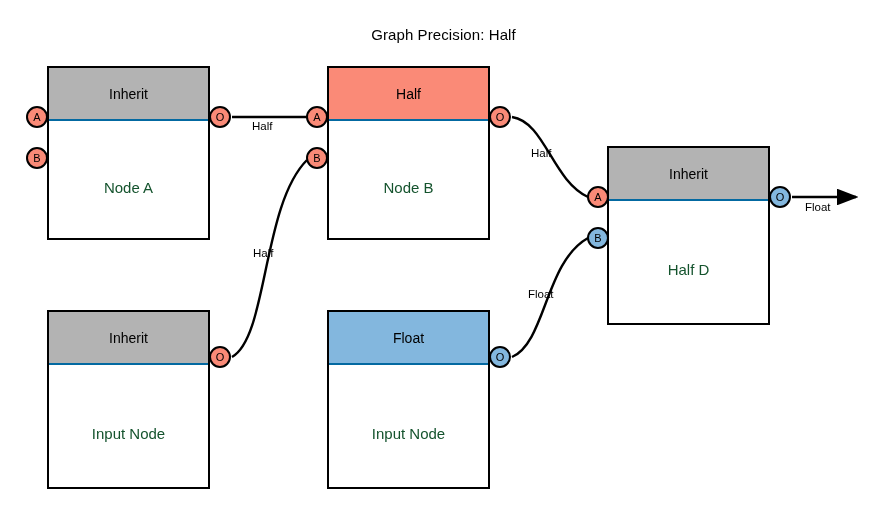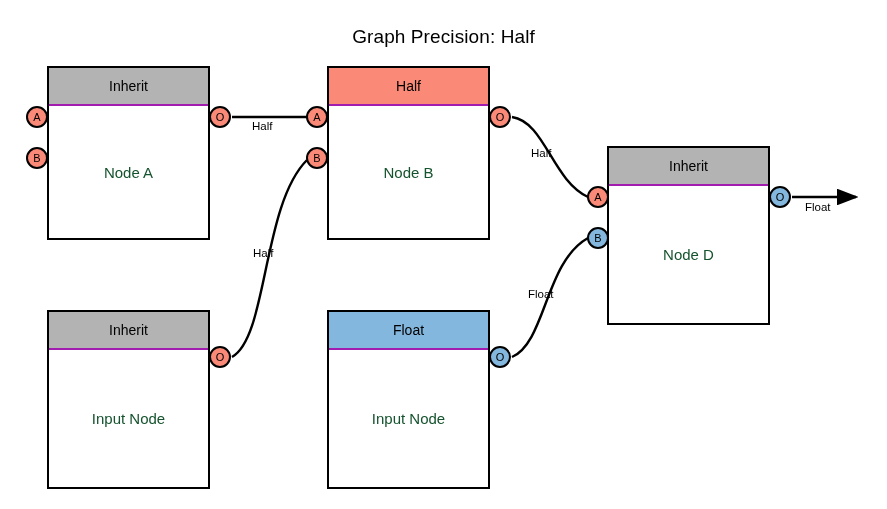--- a/index.html
+++ b/index.html
@@ -20,35 +20,35 @@
     top: 0;
     width: 887px;
     height: 509px;
   }
   .graph-title {
     position: absolute;
     left: 0;
     top: 26px;
     width: 887px;
     text-align: center;
-    font-size: 19px;
+    font-size: 15px;
     color: #000000;
     letter-spacing: 0.1px;
   }
   
   .node {
     position: absolute;
     box-sizing: border-box;
     border: 2px solid #000000;
     background: #ffffff;
   }
   .node-header {
     box-sizing: border-box;
-    height: 38px;
-    border-bottom: 2px solid #a21caf;
+    height: 53px;
+    border-bottom: 2px solid #0369a1;
     display: flex;
     align-items: center;
     justify-content: center;
     font-size: 14px;
     color: #000000;
   }
   .node-body {
     display: flex;
     align-items: center;
     justify-content: center;
@@ -140,21 +140,21 @@
 <div class="port port-red" style="left:306px; top:147px;">
   <span class="port-label">B</span>
 </div>
 <div class="port port-red" style="left:489px; top:106px;">
   <span class="port-label">O</span>
 </div>
 
 <div class="node" style="left:607px; top:146px; width:163px; height:179px;">
   <div class="node-header" style="background:#b3b3b3;">Inherit</div>
   <div class="node-body" style="height:137px;">
-    <span class="node-body-label">Node D</span>
+    <span class="node-body-label">Half D</span>
   </div>
 </div>
 <div class="port port-red" style="left:587px; top:186px;">
   <span class="port-label">A</span>
 </div>
 <div class="port port-blue" style="left:587px; top:227px;">
   <span class="port-label">B</span>
 </div>
 <div class="port port-blue" style="left:769px; top:186px;">
   <span class="port-label">O</span>

